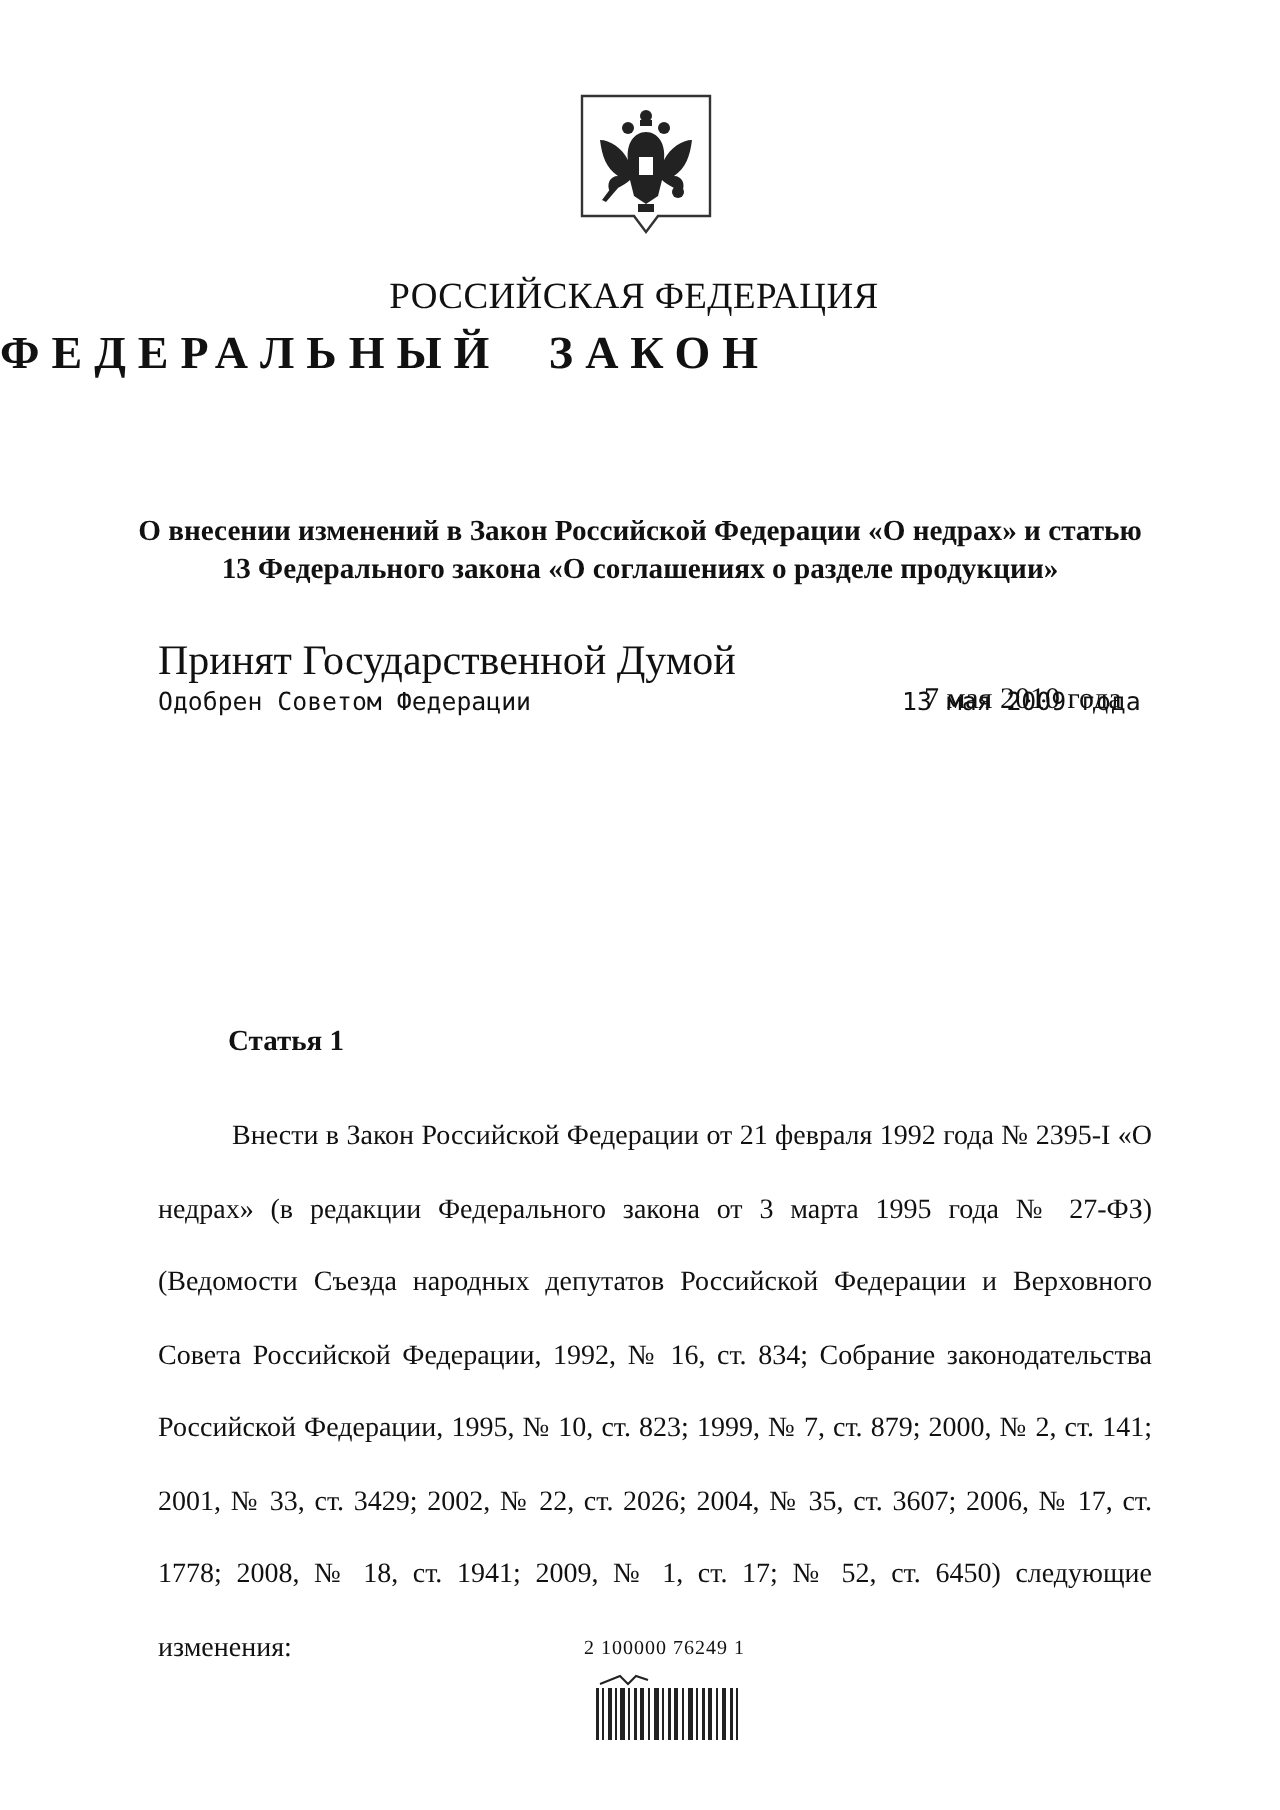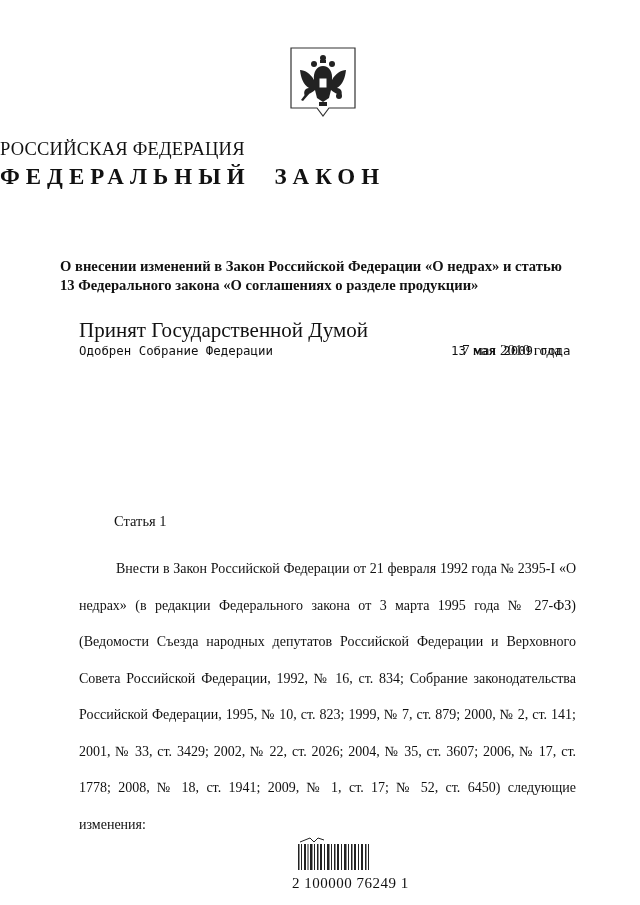--- a/index.html
+++ b/index.html
@@ -1,29 +1,29 @@
 <!DOCTYPE html>
 <html><head>
 <meta charset="utf-8">
 <style>
   html, body { margin:0; padding:0; background:#ffffff; }
   body { width:640px; height:905px; position:relative; overflow:hidden; color:#111; font-family:"Liberation Serif", serif; }
   .abs { position:absolute; }
   .emblem { left:287px; top:44px; width:72px; height:80px; }
-  .country { left:0; width:634px; top:139px; font-size:18.5px; letter-spacing:0.2px; }
+  .country { left:0; width:634px; top:139px; text-align:center; font-size:18.5px; letter-spacing:0.2px; }
   .lawtype { left:0; width:640px; top:164px; font-size:23px; font-weight:bold; letter-spacing:6px; word-spacing:12px; }
-  .title { left:60px; width:520px; top:257px; font-size:14.6px; font-weight:bold; line-height:19px; }
+  .title { left:60px; width:520px; top:257px; text-align:center; font-size:14.6px; font-weight:bold; line-height:19px; }
   .adopt-label { left:79px; top:318px; font-size:21px; }
   .adopt-date { left:462px; top:318px; font-size:15px;margin-top:24px; }
   .approve-label { left:79px; top:343px; font-family:"DejaVu Sans Mono", monospace; font-size:12.4px; }
   .approve-date { left:451px; top:343px; font-family:"DejaVu Sans Mono", monospace; font-size:12.4px; }
-  .article-head { left:114px; top:513px; font-size:14.5px; font-weight:normal; }
+  .article-head { left:114px; top:513px; font-size:14.5px; font-weight:bold; }
   .para { left:79px; width:497px; top:551px; font-size:14px; line-height:36.5px; text-align:justify; text-indent:37px; }
   .barcode { left:296px; top:836px; width:76px; height:44px; }
-  .barcode-num { left:292px; top:875px; font-size:15px; letter-spacing:0.5px; }
+  .barcode-num { left:292px; top:819px; font-size:10px; letter-spacing:0.5px; }
 </style>
 </head>
 <body>
 
 <div class="abs emblem">
   <svg width="72" height="80" viewBox="0 0 72 80">
     <path d="M4 4 H68 V64 H42 L36 72 L30 64 H4 Z" fill="none" stroke="#333" stroke-width="1.2"></path>
     <g fill="#222">
       <circle cx="36" cy="14" r="3"></circle>
       <rect x="33" y="16" width="6" height="3"></rect>
@@ -38,21 +38,21 @@
   </svg>
 </div>
 
 <div class="abs country">РОССИЙСКАЯ ФЕДЕРАЦИЯ</div>
 <div class="abs lawtype">ФЕДЕРАЛЬНЫЙ ЗАКОН</div>
 
 <div class="abs title">О внесении изменений в Закон Российской Федерации «О недрах» и статью 13 Федерального закона «О соглашениях о разделе продукции»</div>
 
 <div class="abs adopt-label">Принят Государственной Думой</div>
 <div class="abs adopt-date">7 мая 2010 года</div>
-<div class="abs approve-label">Одобрен Собрание Федерации</div>
+<div class="abs approve-label">Одобрен Советом Федерации</div>
 <div class="abs approve-date">13 мая 2009 года</div>
 
 <div class="abs article-head">Статья 1</div>
 <div class="abs para">Внести в Закон Российской Федерации от 21 февраля 1992 года № 2395-I «О недрах» (в редакции Федерального закона от 3 марта 1995 года № 27-ФЗ) (Ведомости Съезда народных депутатов Российской Федерации и Верховного Совета Российской Федерации, 1992, № 16, ст. 834; Собрание законодательства Российской Федерации, 1995, № 10, ст. 823; 1999, № 7, ст. 879; 2000, № 2, ст. 141; 2001, № 33, ст. 3429; 2002, № 22, ст. 2026; 2004, № 35, ст. 3607; 2006, № 17, ст. 1778; 2008, № 18, ст. 1941; 2009, № 1, ст. 17; № 52, ст. 6450) следующие изменения:</div>
 
 <div class="abs barcode">
   <svg width="76" height="34" viewBox="0 0 76 34">
     <path d="M4 6 L14 2 L18 6 L22 2 L28 4" fill="none" stroke="#222" stroke-width="1"></path>
     <g fill="#222">
       <rect x="2" y="8" width="1.5" height="26"></rect>

